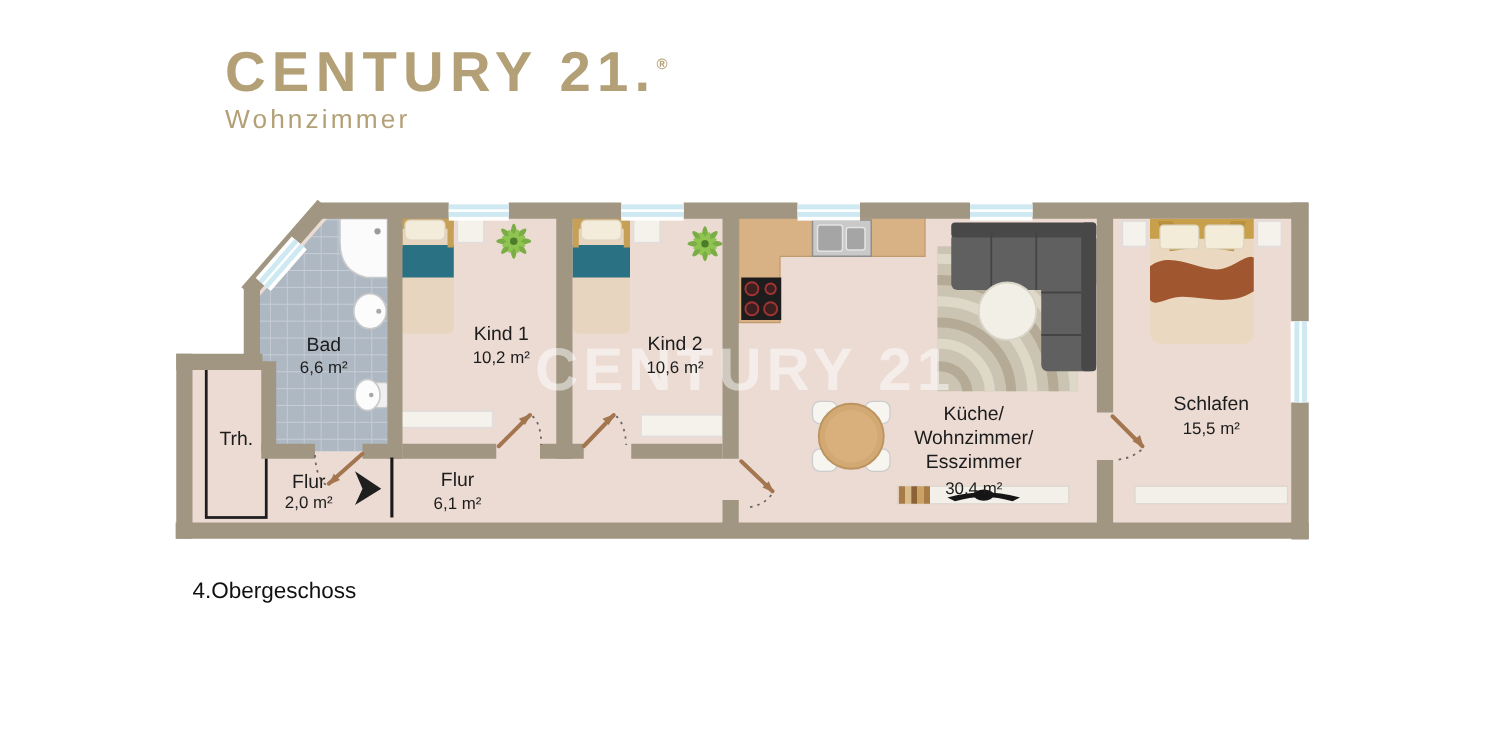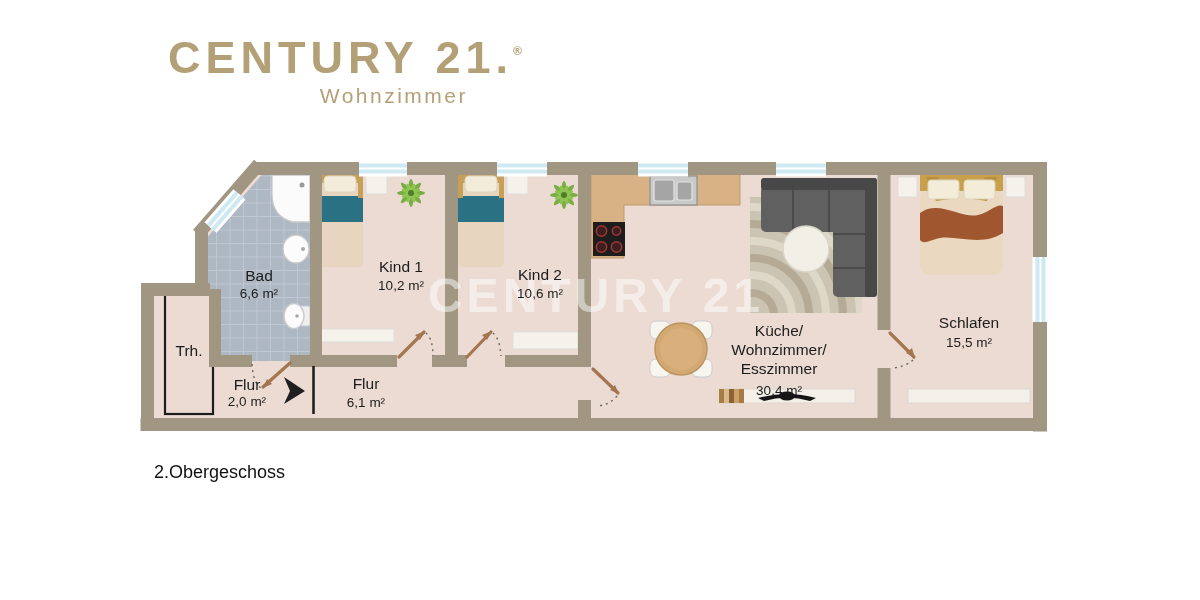--- a/index.html
+++ b/index.html
@@ -1,18 +1,18 @@
 <!DOCTYPE html>
 <html><head>
 <meta charset="utf-8">
 <style>
   html,body{margin:0;padding:0;background:#fff;}
   .stage{position:relative;width:1200px;height:600px;background:#fff;overflow:hidden;
          font-family:"Liberation Sans",sans-serif;}
-  .logo{position:absolute;left:168px;top:34px;width:300px;text-align:right;color:#b3a077;}
+  .logo{position:absolute;left:180px;top:34px;width:300px;text-align:left;color:#b3a077;}
   .logo-main{font-size:45px;font-weight:bold;letter-spacing:5px;line-height:1.05;white-space:nowrap;}
   .logo-main sup{font-size:12px;letter-spacing:0;vertical-align:18px;}
   .logo-sub{font-size:21px;letter-spacing:2.5px;margin-top:3px;}
   .floor-label{position:absolute;left:154px;top:462px;font-size:18px;color:#111;}
   svg text{font-family:"Liberation Sans",sans-serif;fill:#1c1c1c;}
   .room-name{font-size:15.5px;}
   .room-area{font-size:13.5px;}
   .trh-name{font-size:15.5px;}
   .watermark{font-size:48px;font-weight:bold;letter-spacing:4px;fill:#ffffff;opacity:0.5;}
 </style>
@@ -21,21 +21,21 @@
 
 <div class="stage">
 
   
   <div class="logo">
     <div class="logo-main"><span>CENTURY 21</span><span>.</span><sup>®</sup></div>
     <div class="logo-sub">Wohnzimmer</div>
   </div>
 
   
-  <div class="floor-label">2.Obergeschoss</div>
+  <div class="floor-label">4.Obergeschoss</div>
 
   
   <svg width="1200" height="600" viewBox="0 0 1200 600">
     <defs>
       <pattern id="tiles" width="13.5" height="13.5" patternUnits="userSpaceOnUse">
         <rect width="13.5" height="13.5" fill="#aeb8c3"></rect>
         <path d="M13.5 0 H0 V13.5" stroke="#c6cdd6" stroke-width="1.4" fill="none"></path>
       </pattern>
       <clipPath id="rugclip">
           <rect x="750" y="197" width="112" height="116"></rect>

